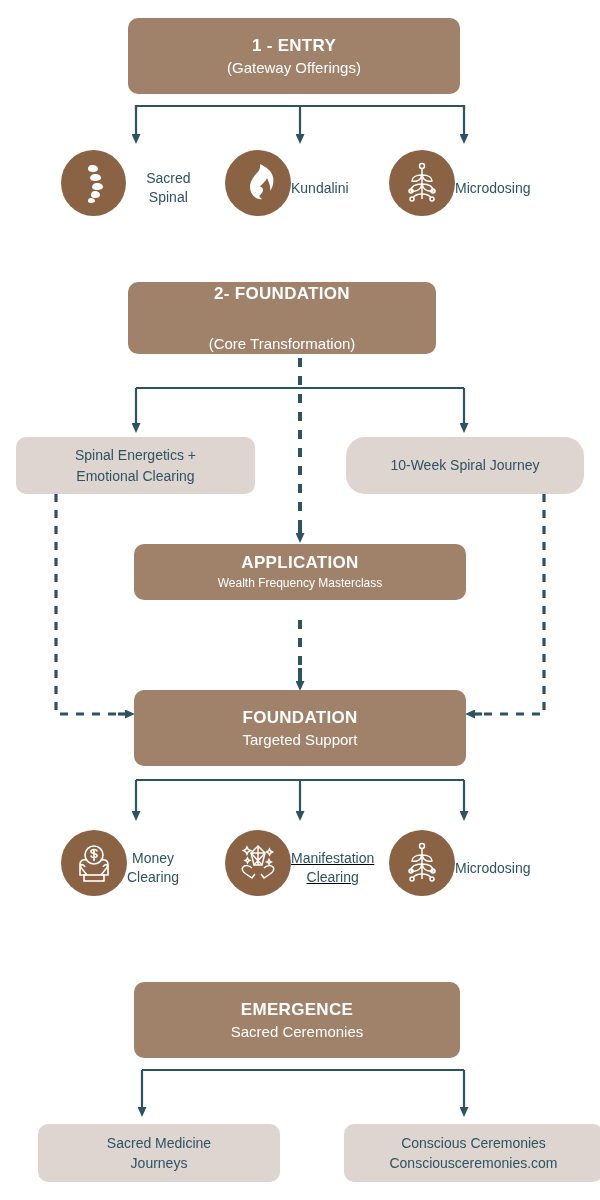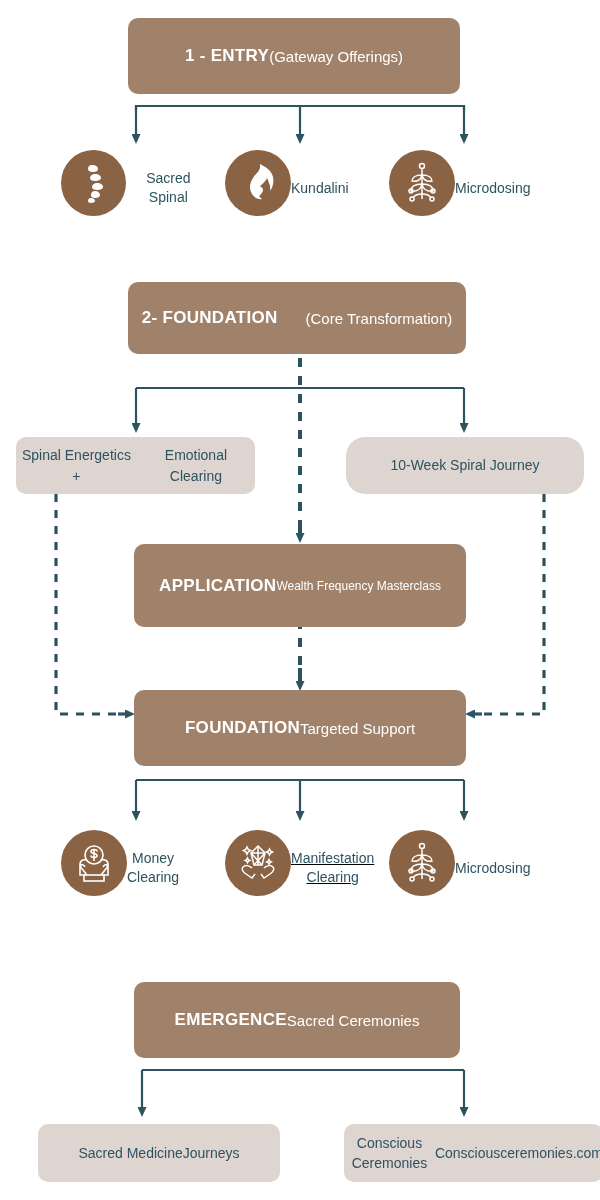--- a/index.html
+++ b/index.html
@@ -16,21 +16,21 @@
     position: relative;
     width: 600px;
     height: 1200px;
   }
 
   
   .box {
     position: absolute;
     border-radius: 10px;
     display: flex;
-    flex-direction: row;
+    flex-direction: column;
     align-items: center;
     justify-content: center;
     text-align: center;
     line-height: 1.28;
   }
 
   .box-brown { background: #a0826b; }
   .box-light { background: #ded5d1; }
 
   .box-title {
@@ -188,35 +188,35 @@
         <path d="M21 33 c5 0 8 2 9 4"></path>
         <circle cx="10" cy="30" r="2"></circle>
         <circle cx="32" cy="30" r="2"></circle>
         <circle cx="11" cy="38" r="2"></circle>
         <circle cx="31" cy="38" r="2"></circle>
       </svg>
     </div>
     <div class="icon-label">Microdosing</div>
   </div>
 
-  <div class="box box-brown" style="left:128px; top:282px; width:338px; height:72px;gap:28px;">
+  <div class="box box-brown" style="left:128px; top:282px; width:308px; height:72px;gap:28px;">
     <div class="box-title">2- FOUNDATION</div>
     <div class="box-sub">(Core Transformation)</div>
   </div>
 
   <div class="box box-light" style="left:16px; top:437px; width:239px; height:57px;">
     <div class="light-text">Spinal Energetics +</div>
     <div class="light-text">Emotional Clearing</div>
   </div>
 
   <div class="box box-light" style="left:346px; top:437px; width:238px; height:57px;border-radius:19px;">
     <div class="light-text">10-Week Spiral Journey</div>
   </div>
 
-  <div class="box box-brown" style="left:134px; top:544px; width:332px; height:83px;">
+  <div class="box box-brown" style="left:134px; top:544px; width:332px; height:56px;">
     <div class="box-title">APPLICATION</div>
     <div class="box-sub-teal">Wealth Frequency Masterclass</div>
   </div>
 
   <div class="box box-brown" style="left:134px; top:690px; width:332px; height:76px;">
     <div class="box-title">FOUNDATION</div>
     <div class="box-sub">Targeted Support</div>
   </div>
 
   <div class="icon-node" style="left:61px; top:830px;">

